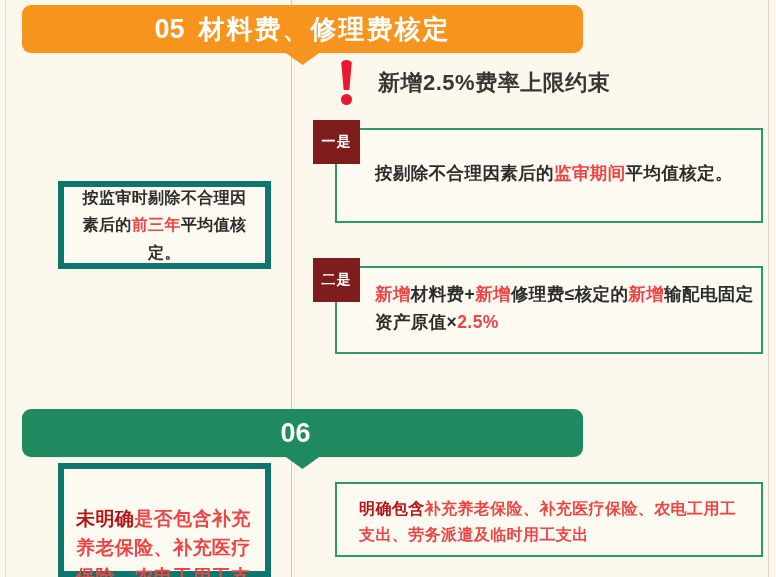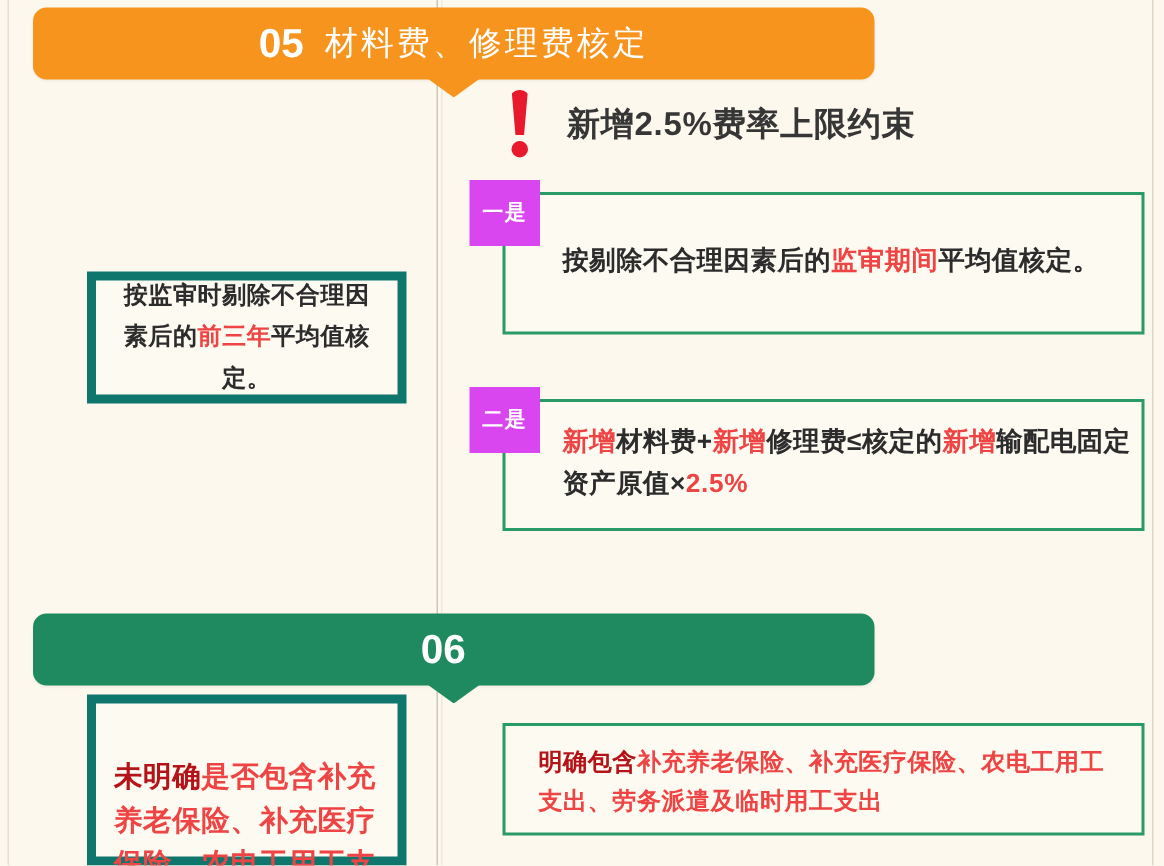--- a/index.html
+++ b/index.html
@@ -41,22 +41,22 @@
     letter-spacing: 1px;
     box-shadow: 0 1px 2px rgba(0,0,0,.06);
   }
   .banner .num {
     font-size: 27px;
     font-weight: bold;
     margin-right: 14px;
     letter-spacing: 0px;
   }
   .banner .ttl {
-    font-size: 22px;
-    font-weight: normal;
+    font-size: 26px;
+    font-weight: bold;
     letter-spacing: 2px;
   }
   .banner .tail {
     position: absolute;
     bottom: -12px;
     left: 50%;
     margin-left: -18px;
     width: 36px;
     height: 13px;
     clip-path: polygon(0 0, 100% 0, 50% 100%);
@@ -135,21 +135,21 @@
     letter-spacing: .4px;
   }
   .red      { color: #ef4444; }
   .darkred  { color: #b41318; }
 
   
   .tag {
     position: absolute;
     width: 47px;
     height: 44px;
-    background: #d946ef;
+    background: #7f1d1d;
     color: #fff;
     font-size: 14px;
     font-weight: bold;
     display: flex;
     align-items: center;
     justify-content: center;
     letter-spacing: 1px;
     z-index: 3;
   }
 

